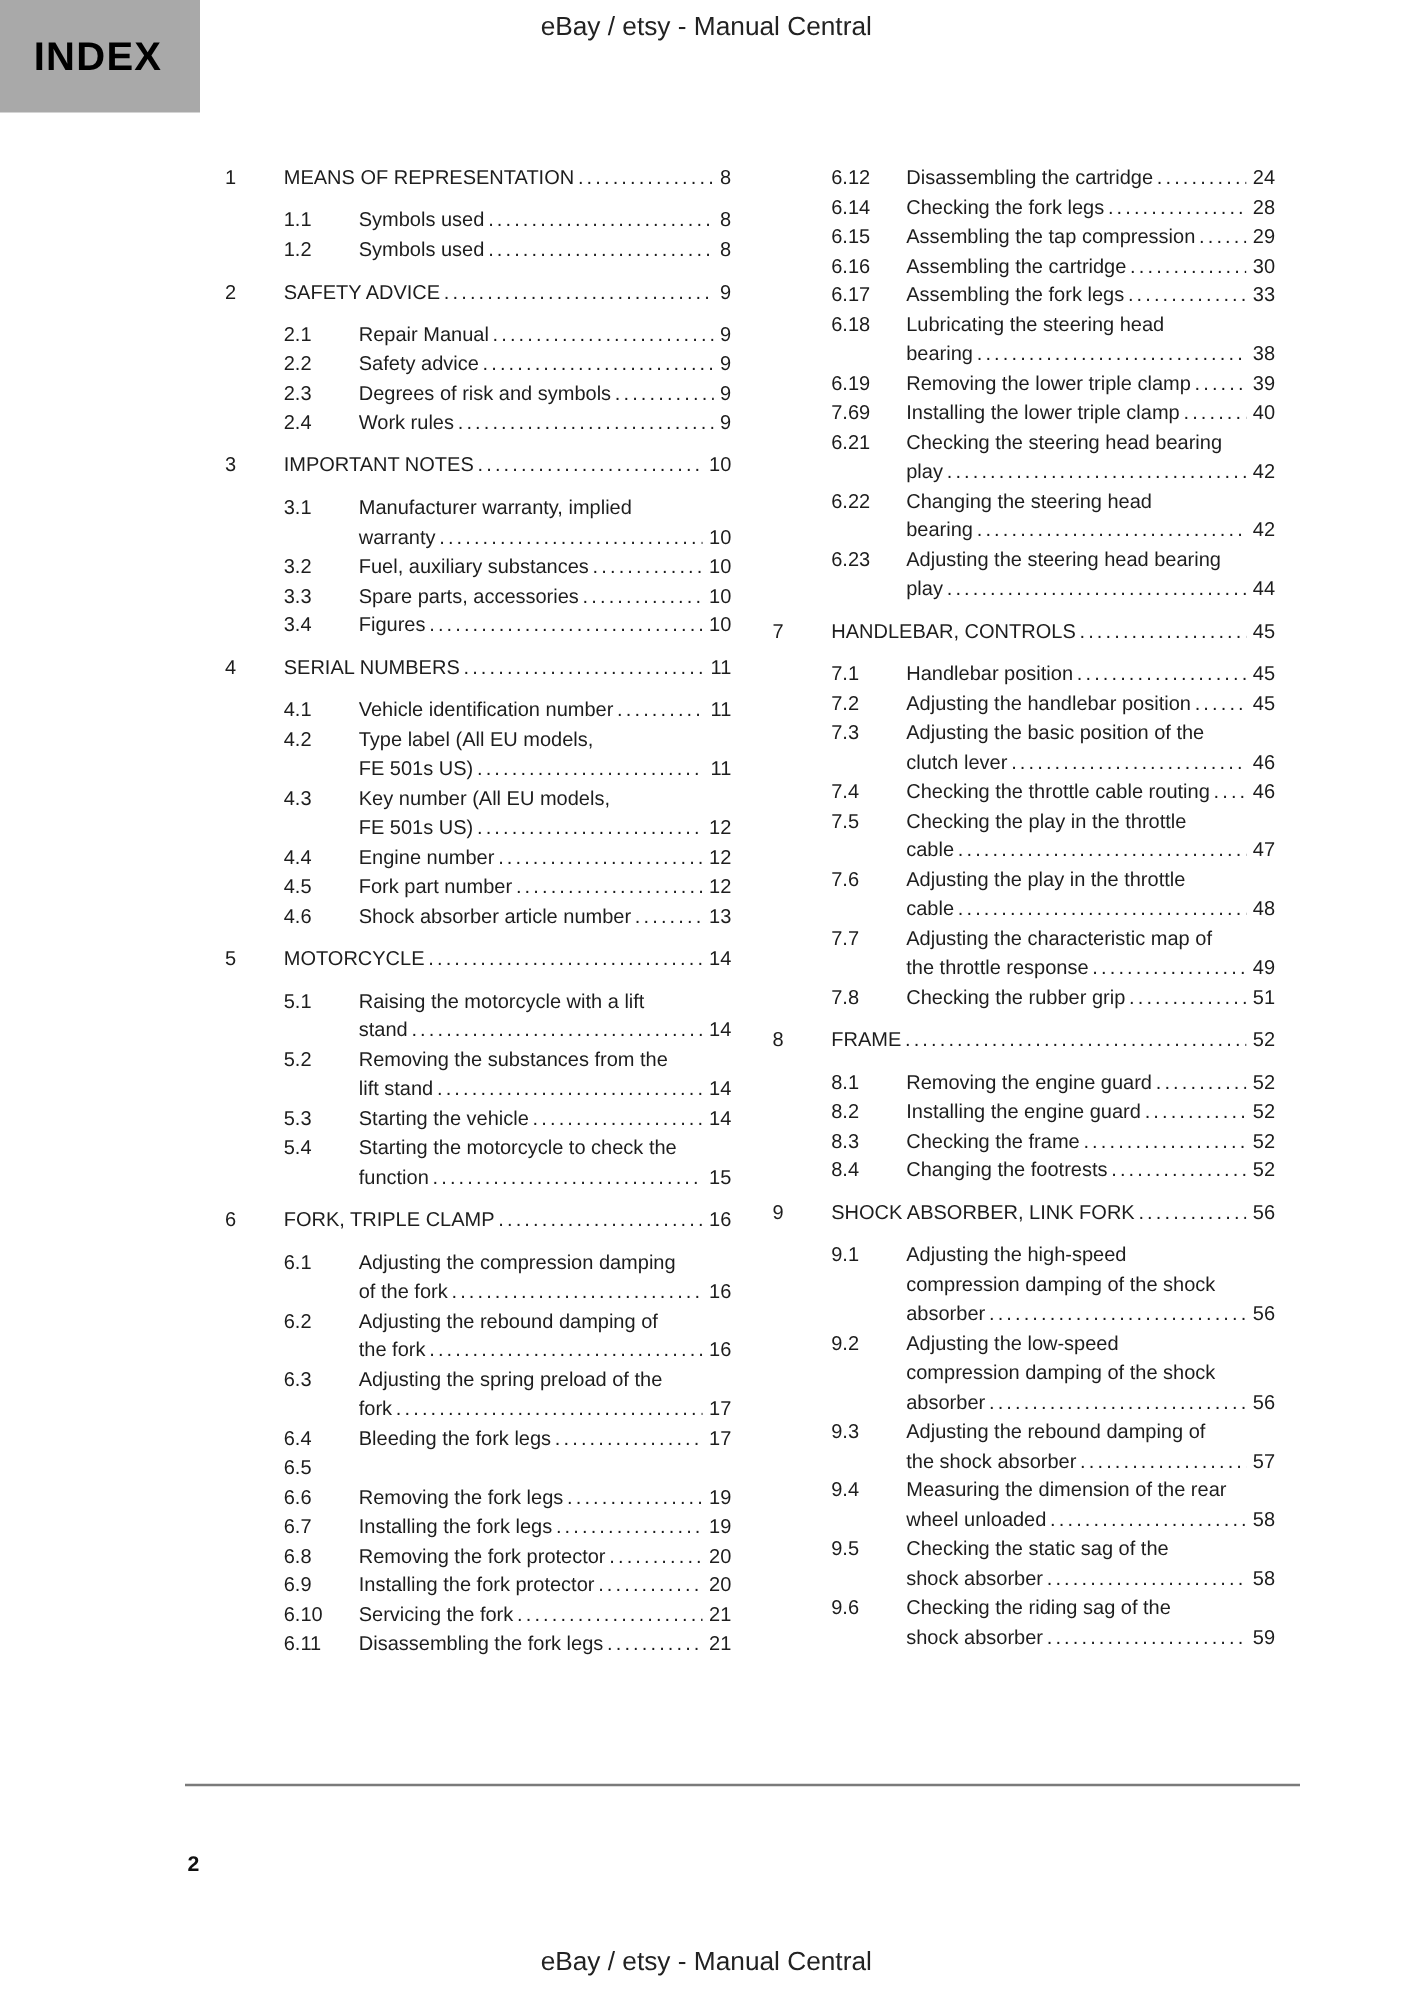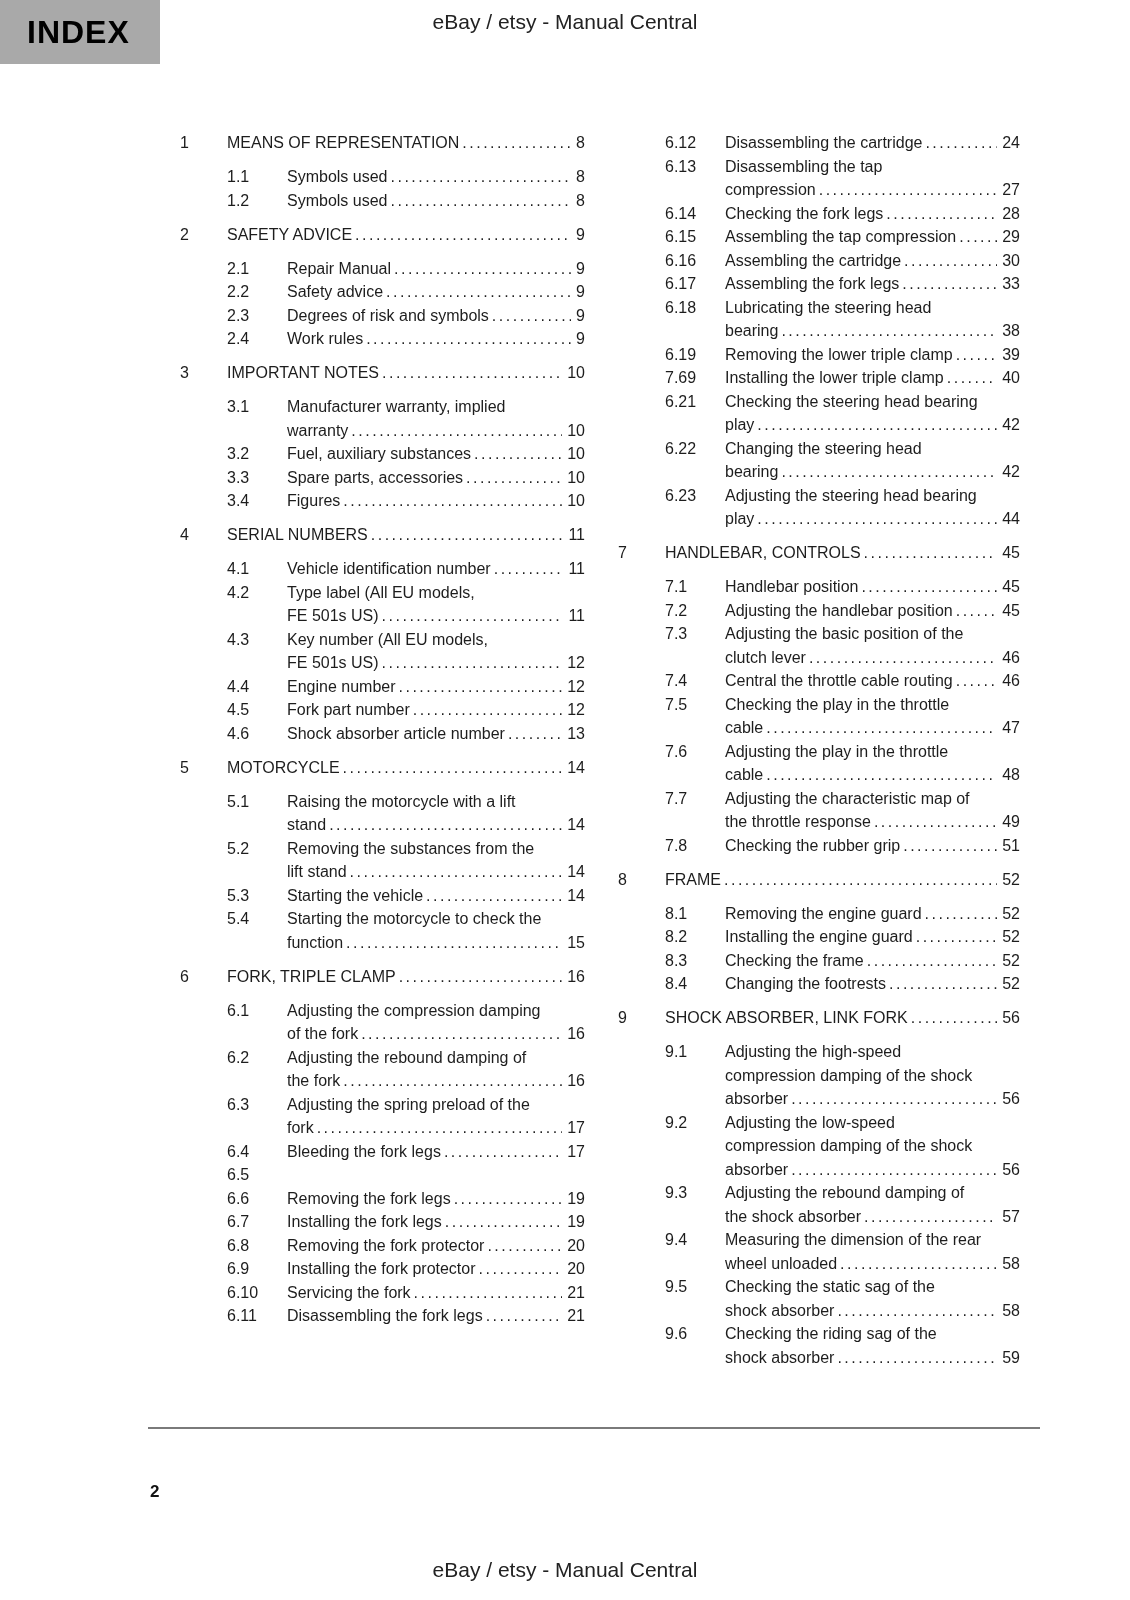--- a/index.html
+++ b/index.html
@@ -6,21 +6,21 @@
   body{
     width:1130px;height:1600px;
     background:#ffffff;
     font-family:"Liberation Sans",sans-serif;
     color:#1d1d1d;
     position:relative;
     overflow:hidden;
   }
   .index-box{
     position:absolute;left:0;top:0;
-    width:160px;height:64px;
+    width:160px;height:90px;
     background:#a9a9a9;
     display:flex;align-items:center;
   }
   .index-box .index-text{
     padding-left:27px;
     font-size:32px;font-weight:bold;letter-spacing:1px;color:#000;
   }
   .header-title{
     position:absolute;top:10px;left:0;right:0;
     text-align:center;
@@ -460,31 +460,20 @@
         <span class="num">6.12</span>
         <span class="body">
           <span class="lastline">
             <span class="txt">Disassembling the cartridge</span>
             <span class="dots"></span>
             <span class="page">24</span>
           </span>
         </span>
       </div>
       <div class="entry sub">
-        <span class="num">6.13</span>
-        <span class="body">
-          <span class="line">Disassembling the tap</span>
-          <span class="lastline">
-            <span class="txt">compression</span>
-            <span class="dots"></span>
-            <span class="page">27</span>
-          </span>
-        </span>
-      </div>
-      <div class="entry sub">
         <span class="num">6.14</span>
         <span class="body">
           <span class="lastline">
             <span class="txt">Checking the fork legs</span>
             <span class="dots"></span>
             <span class="page">28</span>
           </span>
         </span>
       </div>
       <div class="entry sub">
@@ -619,21 +608,21 @@
             <span class="txt">clutch lever</span>
             <span class="dots"></span>
             <span class="page">46</span>
           </span>
         </span>
       </div>
       <div class="entry sub">
         <span class="num">7.4</span>
         <span class="body">
           <span class="lastline">
-            <span class="txt">Central the throttle cable routing</span>
+            <span class="txt">Checking the throttle cable routing</span>
             <span class="dots"></span>
             <span class="page">46</span>
           </span>
         </span>
       </div>
       <div class="entry sub">
         <span class="num">7.5</span>
         <span class="body">
           <span class="line">Checking the play in the throttle</span>
           <span class="lastline">

